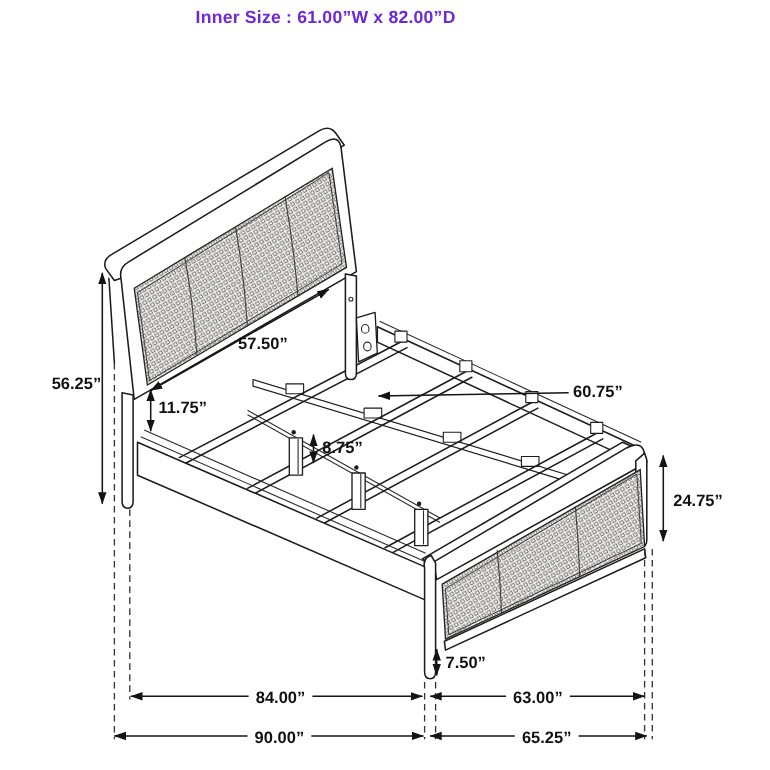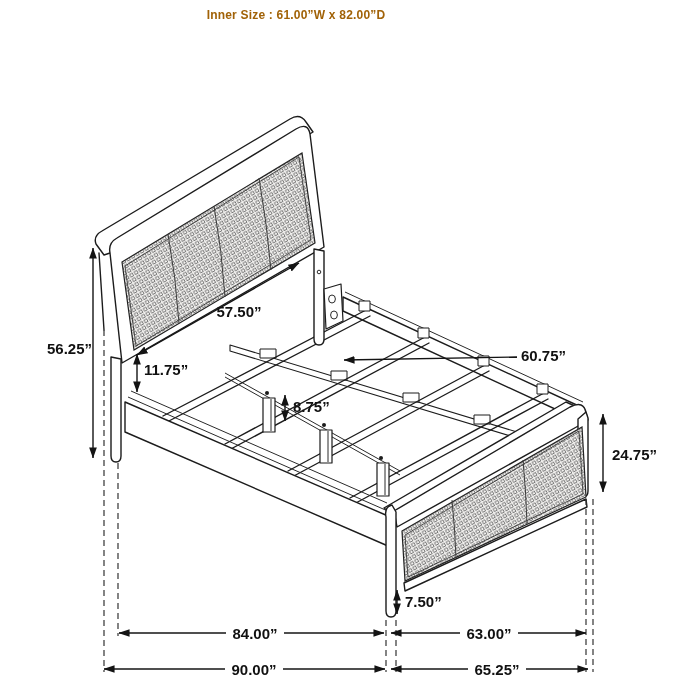--- a/index.html
+++ b/index.html
@@ -1,19 +1,19 @@
 <!DOCTYPE html>
 <html><head>
 <meta charset="utf-8">
 <style>
   html,body{margin:0;padding:0;background:#ffffff;}
   .page{position:relative;width:700px;height:700px;background:#fff;overflow:hidden;
         font-family:"Liberation Sans",sans-serif;}
   .title{position:absolute;top:8px;left:0;width:592px;text-align:center;
-         font-size:12px;font-weight:700;color:#a16207;letter-spacing:.2px;}
+         font-size:16px;font-weight:700;color:#6d28d9;letter-spacing:.2px;}
   svg text{font-family:"Liberation Sans",sans-serif;font-weight:700;font-size:15px;fill:#111;}
   .ln{stroke:#1c1c1c;stroke-width:1.4;fill:none;stroke-linecap:round;stroke-linejoin:round;}
   .fw{stroke:#1c1c1c;stroke-width:1.4;fill:#ffffff;stroke-linejoin:round;}
   .thin{stroke:#2a2a2a;stroke-width:1;fill:none;}
   .dim{stroke:#141414;stroke-width:1.4;fill:none;}
   .dash{stroke:#333;stroke-width:1.2;fill:none;stroke-dasharray:6 4;}
   .seam{stroke:#3c3c3c;stroke-width:1;fill:none;}
 </style>
 </head>
 <body>

